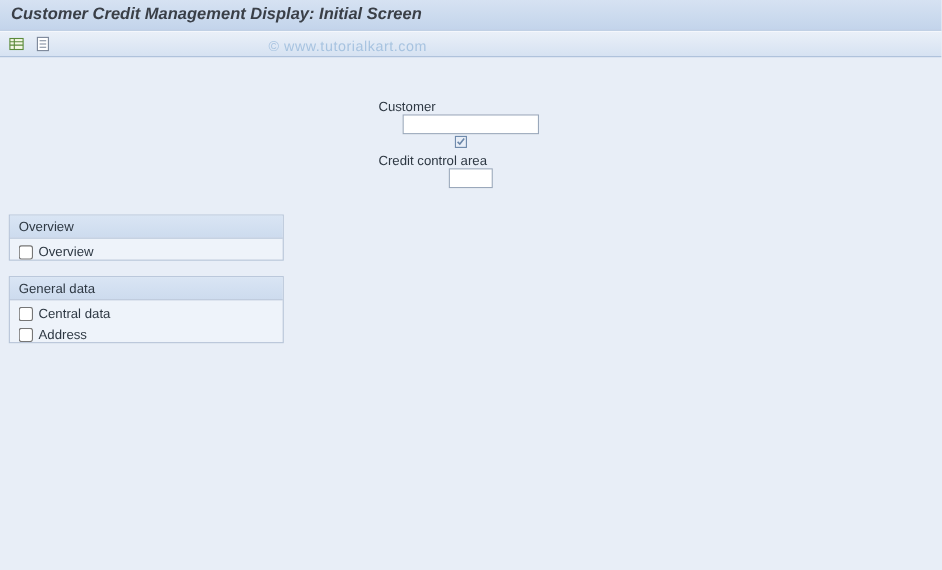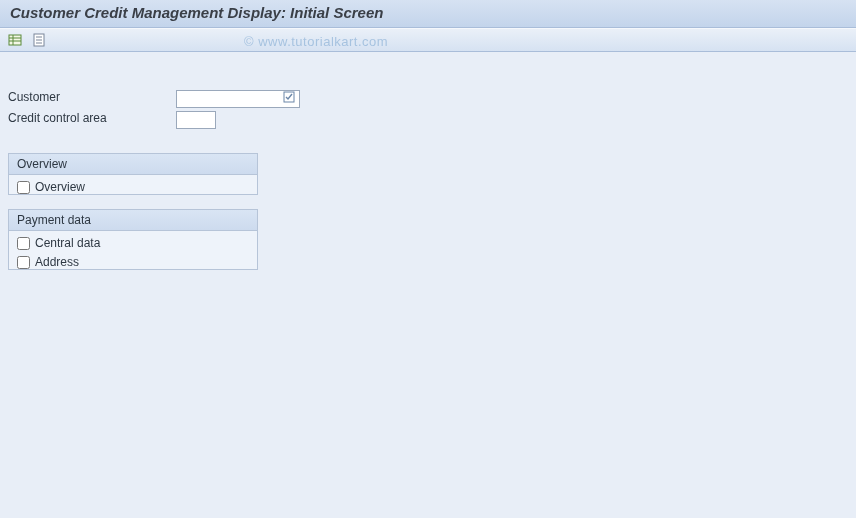--- a/index.html
+++ b/index.html
@@ -49,21 +49,23 @@
       color: rgba(100, 150, 200, 0.45);
       letter-spacing: 0.5px;
       pointer-events: none;
       z-index: 5;
     }
     .content {
       padding: 38px 8px 8px 8px;
     }
     .field-row {
       display: flex;
+      align-items: center;
       margin-bottom: 3px;
+      flex-direction: column;
     }
     .field-label {
       width: 168px;
       color: #2e3843;
       font-size: 12px;
     }
     .text-input {
       border: 1px solid #9aa8bb;
       background: #ffffff;
       height: 18px;
@@ -163,21 +165,21 @@
 
     <div class="group-box">
       <div class="group-title">Overview</div>
       <div class="check-row">
         <input type="checkbox" style="">
         <span class="check-label">Overview</span>
       </div>
     </div>
 
     <div class="group-box">
-      <div class="group-title">Payment data</div>
+      <div class="group-title">General data</div>
       <div class="check-row">
         <input type="checkbox" style="">
         <span class="check-label">Central data</span>
       </div>
       <div class="check-row">
         <input type="checkbox" style="">
         <span class="check-label">Address</span>
       </div>
     </div>
 

